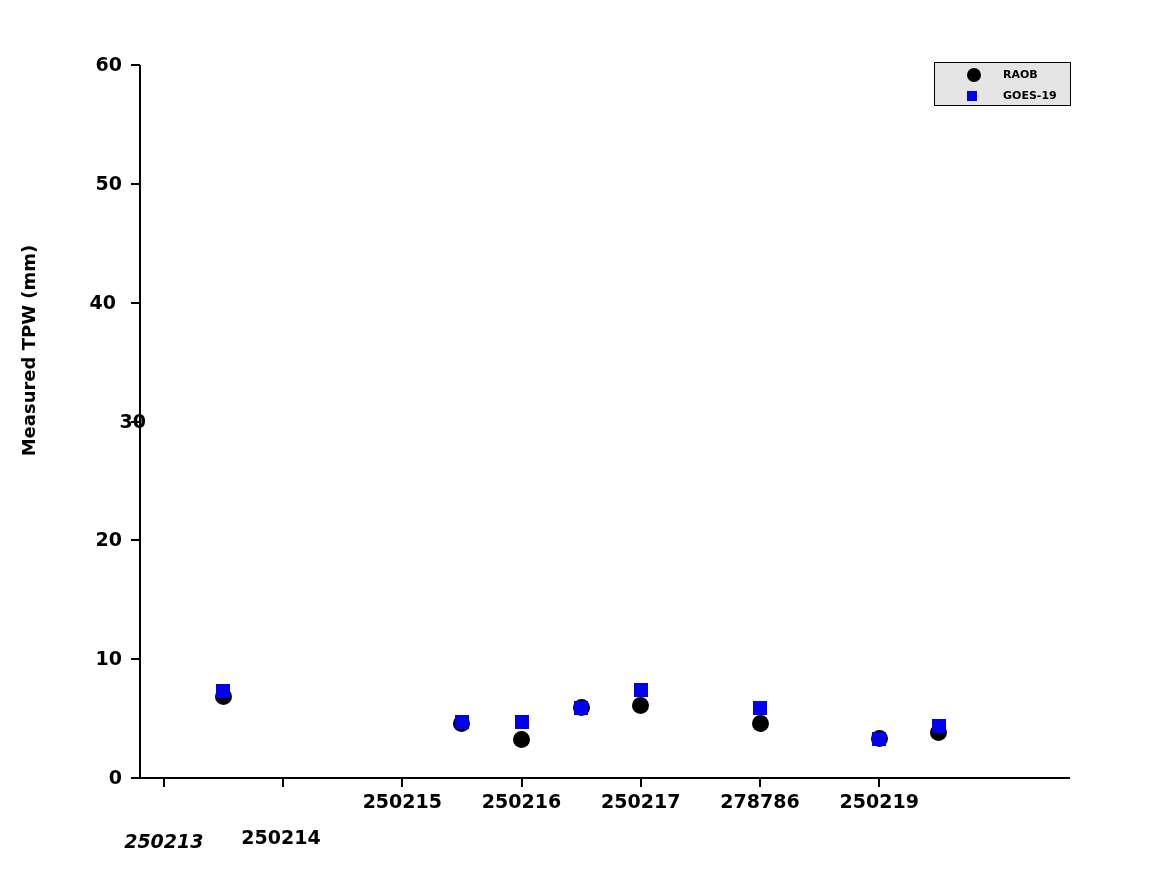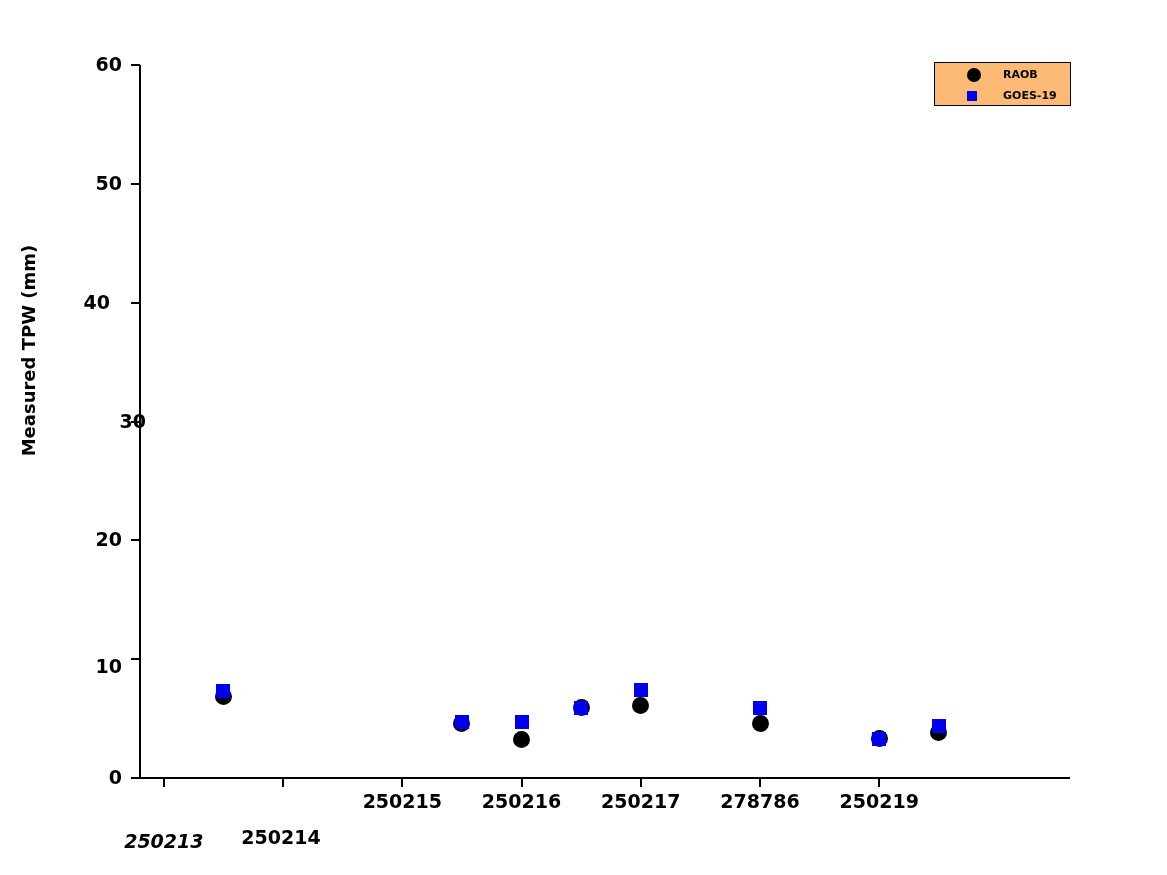--- a/index.html
+++ b/index.html
@@ -132,21 +132,21 @@
   }
 
   
   #legend {
     position: absolute;
     left: 934px;
     top: 62px;
     width: 137px;
     height: 44px;
     border: 1px solid #000000;
-    background: #fdba74;
+    background: #e5e5e5;
     box-sizing: border-box;
     text-decoration: underline;
   }
   .legend-row {
     position: absolute;
     left: 0;
     width: 100%;
     height: 22px;
   }
   .legend-swatch {
@@ -169,27 +169,27 @@
 <div id="figure">
 
 
   <div id="axis-left"></div>
   <div id="axis-bottom"></div>
 
   <div id="ytick-container">
       <div class="ytick-mark" style="left: 131px; top: 777px;"></div>
       <div class="ytick-label" style="left: 30px; width: 92px; top: 768px;">0</div>
       <div class="ytick-mark" style="left: 131px; top: 658.167px;"></div>
-      <div class="ytick-label" style="left: 30px; width: 92px; top: 649.167px; margin-top: 8px;">10</div>
+      <div class="ytick-label" style="left: 30px; width: 92px; top: 649.167px;">10</div>
       <div class="ytick-mark" style="left: 131px; top: 539.333px;"></div>
       <div class="ytick-label" style="left: 30px; width: 92px; top: 530.333px;">20</div>
       <div class="ytick-mark" style="left: 131px; top: 420.5px;"></div>
       <div class="ytick-label" style="left: 30px; width: 92px; top: 411.5px; padding-left: 24px;">30</div>
       <div class="ytick-mark" style="left: 131px; top: 301.667px;"></div>
-      <div class="ytick-label" style="left: 18px; width: 92px; top: 292.667px;">40</div>
+      <div class="ytick-label" style="left: 24px; width: 92px; top: 292.667px;">40</div>
       <div class="ytick-mark" style="left: 131px; top: 182.833px;"></div>
       <div class="ytick-label" style="left: 30px; width: 92px; top: 173.833px;">50</div>
       <div class="ytick-mark" style="left: 131px; top: 64px;"></div>
       <div class="ytick-label" style="left: 30px; width: 92px; top: 55px;">60</div>
     </div>
   <div id="xtick-container">
       <div class="xtick-mark" style="left: 162.846px; top: 778px;"></div>
       <div class="xtick-label" style="left: 163.846px; top: 832px; font-style: italic;">250213</div>
       <div class="xtick-mark" style="left: 282.077px; top: 778px;"></div>
       <div class="xtick-label" style="left: 281px; top: 792px; margin-top: 36px;">250214</div>

